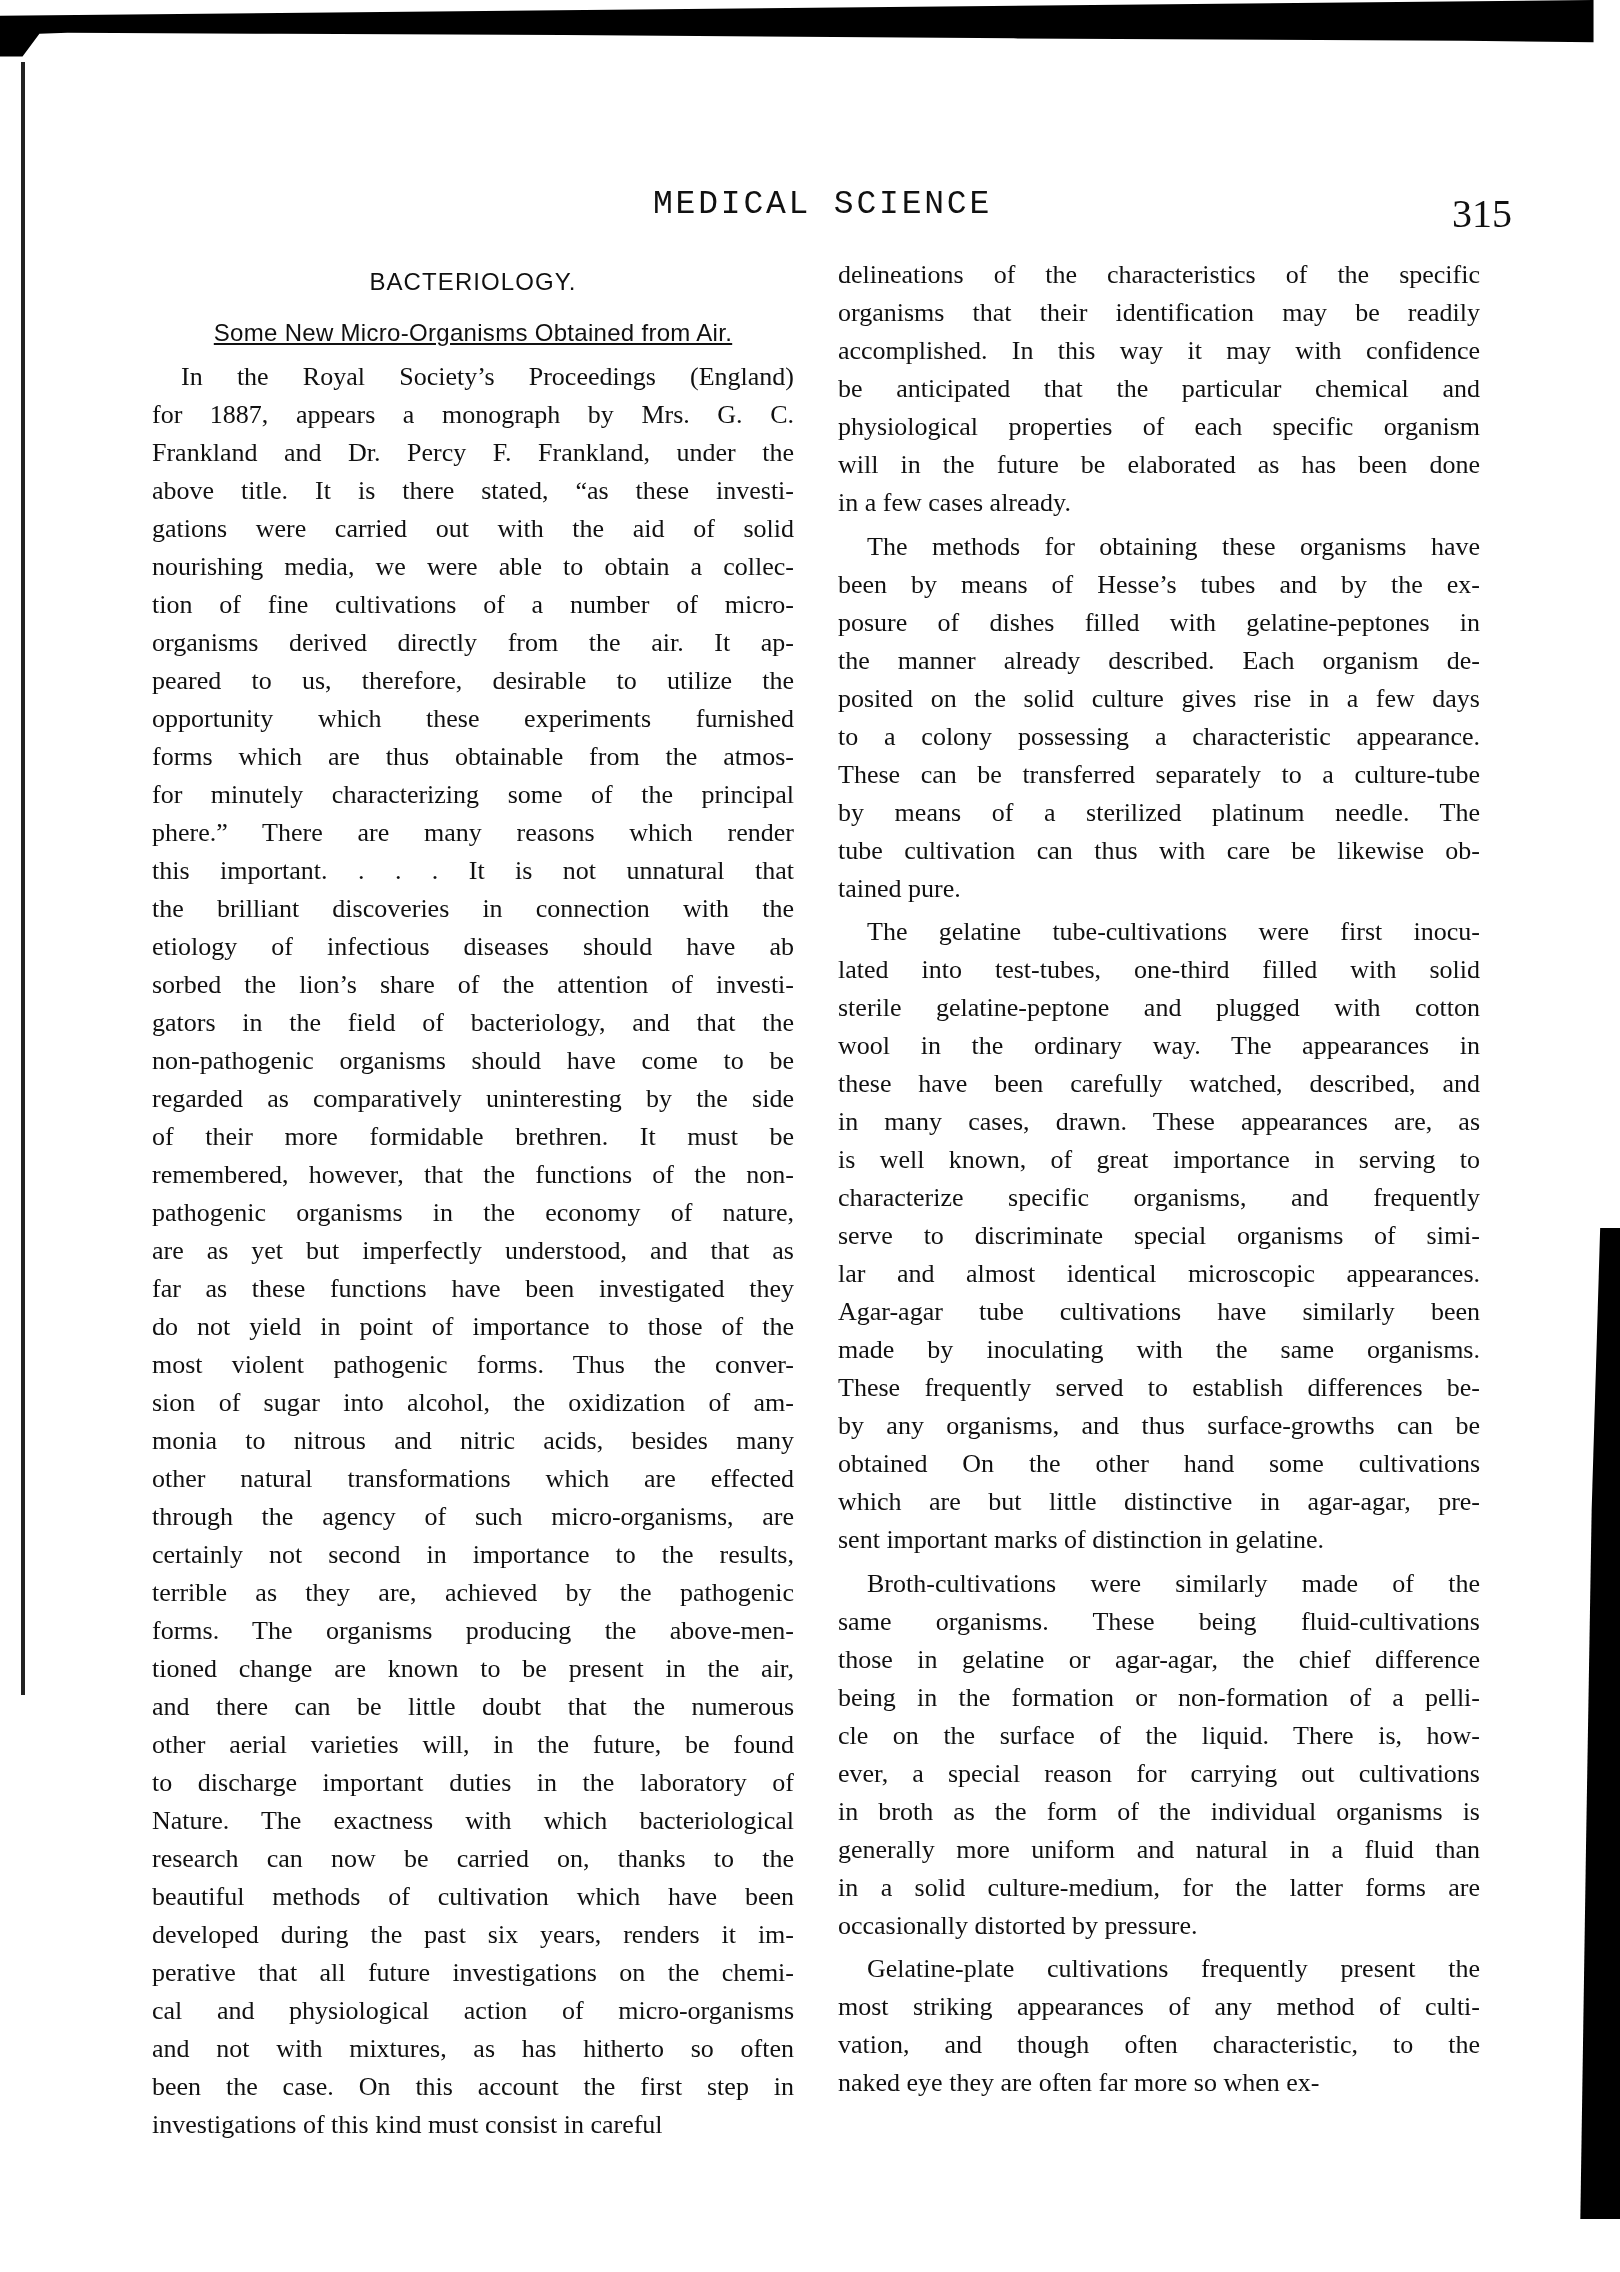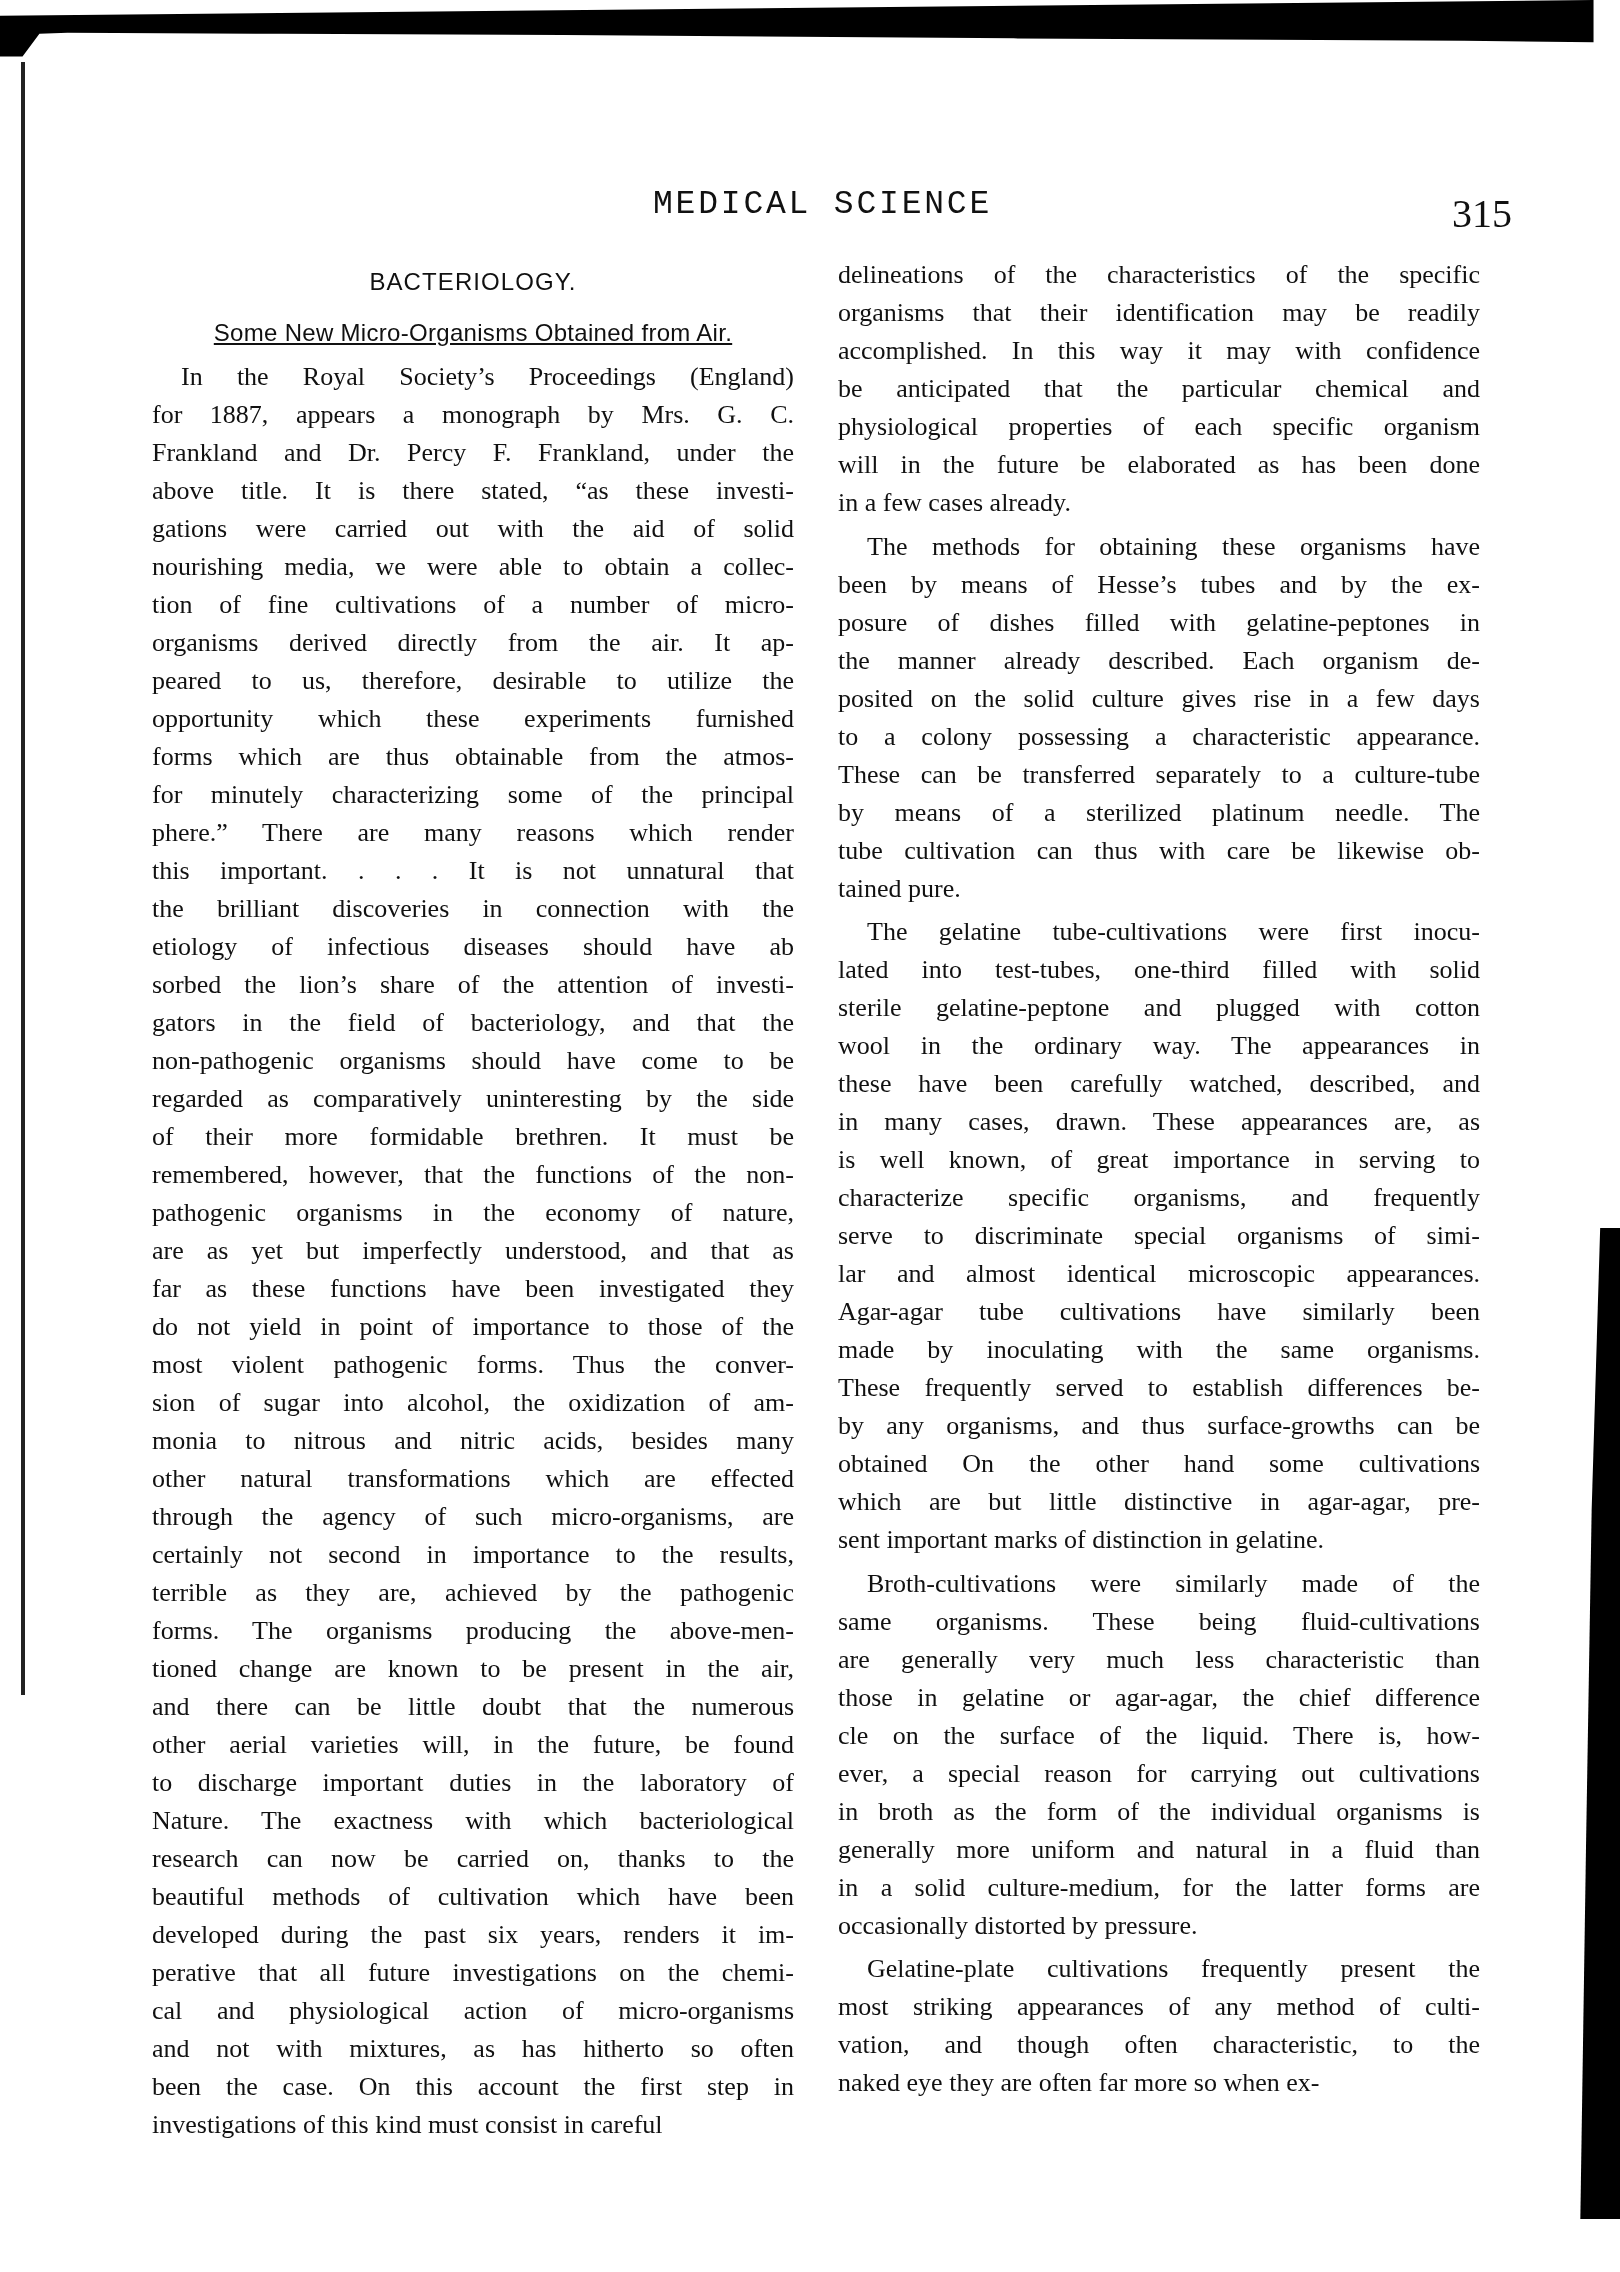--- a/index.html
+++ b/index.html
@@ -130,22 +130,22 @@
         <span class="line">These frequently served to establish differences be-</span>
         <span class="line">by any organisms, and thus surface-growths can be</span>
         <span class="line">obtained   On the other hand some cultivations</span>
         <span class="line">which are but little distinctive in agar-agar, pre-</span>
         <span class="line last">sent important marks of distinction in gelatine.</span>
       </div>
       <div class="para-gap"></div>
       <div>
         <span class="line indent">Broth-cultivations were similarly made of the</span>
         <span class="line">same organisms.   These being fluid-cultivations</span>
-        <span class="line">are generally very much less characteristic than</span>
         <span class="line">those in gelatine or agar-agar, the chief difference</span>
+        <span class="line">being in the formation or non-formation of a pelli-</span>
         <span class="line">cle on the surface of the liquid.   There is, how-</span>
         <span class="line">ever, a special reason for carrying out cultivations</span>
         <span class="line">in broth as the form of the individual organisms is</span>
         <span class="line">generally more uniform and natural in a fluid than</span>
         <span class="line">in a solid culture-medium, for the latter forms are</span>
         <span class="line last">occasionally distorted by pressure.</span>
       </div>
       <div class="para-gap"></div>
       <div>
         <span class="line indent">Gelatine-plate cultivations frequently present the</span>

